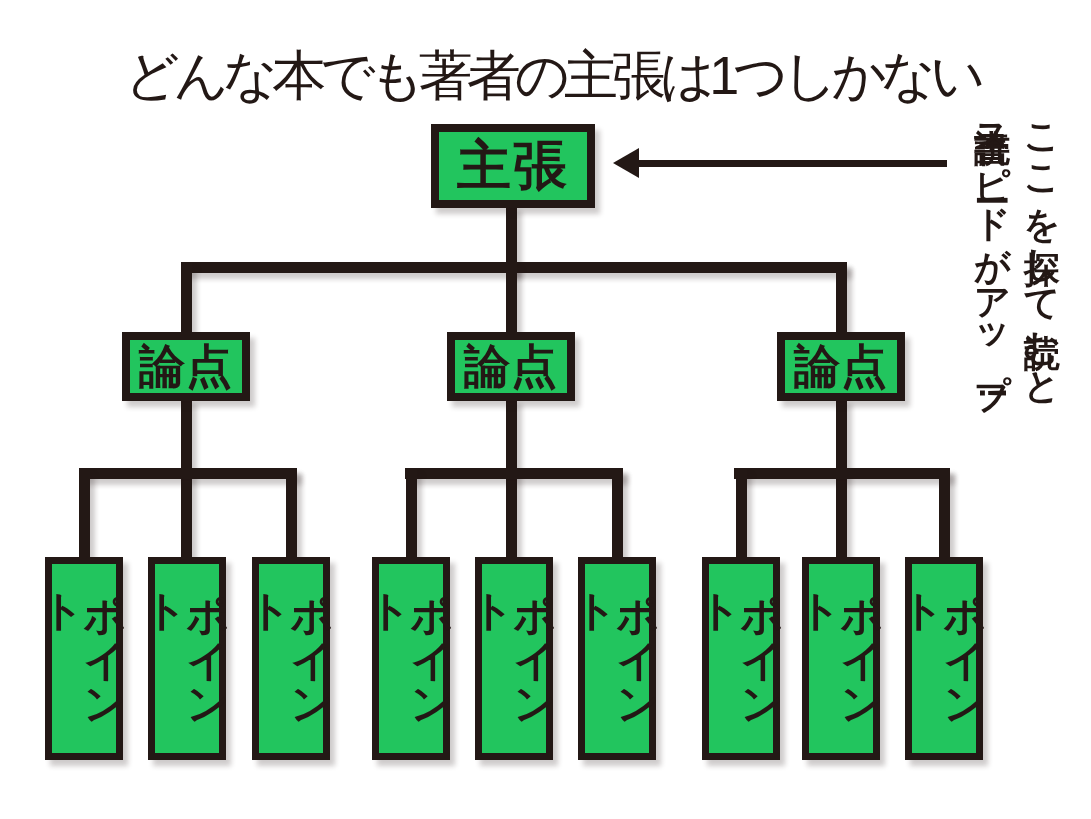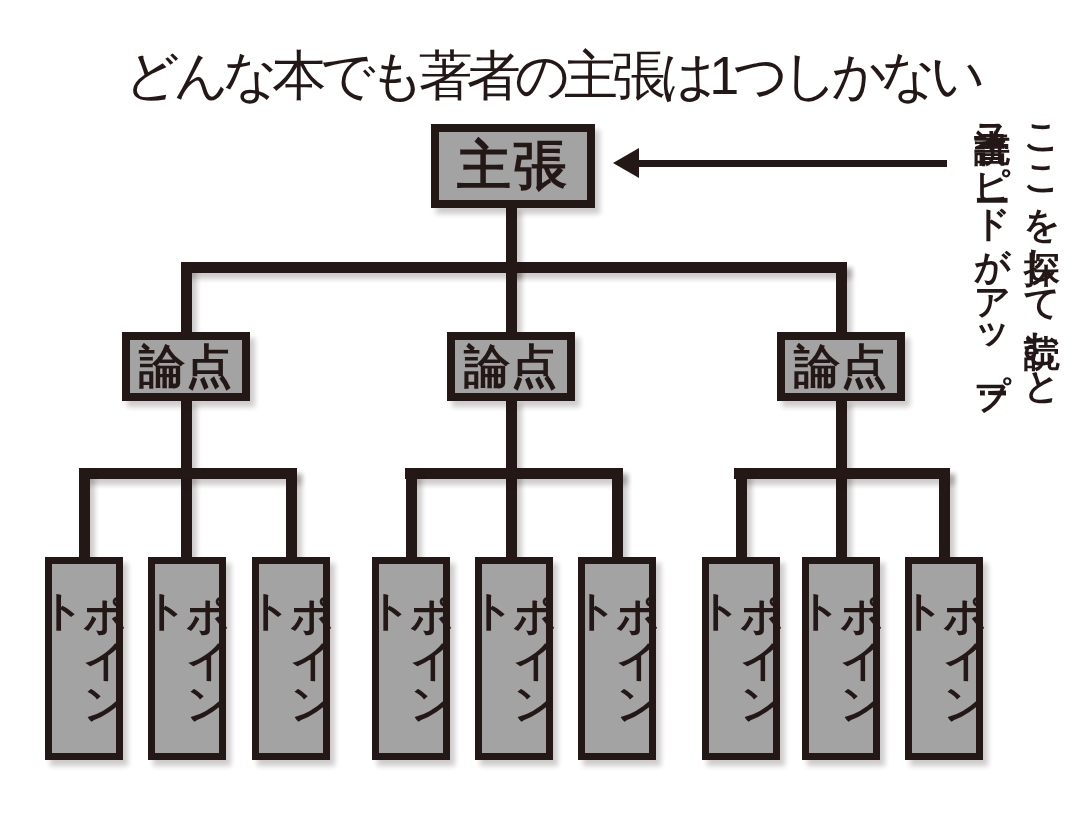--- a/index.html
+++ b/index.html
@@ -22,21 +22,21 @@
     text-align:center;
     font-size:54px;
     font-weight:400;
     letter-spacing:-6px;
     white-space:nowrap;
     color:var(--ink);
     margin-left:12px;
   }
   .box{
     position:absolute;
-    background:#a3a3a3;
+    background:#22c55e;
     border:8px solid var(--ink);
     box-shadow:var(--shadow);
     display:flex;
     align-items:center;
     justify-content:center;
     font-weight:900;
     color:var(--ink);
   }
   .box-root{
     left:431px;top:124px;width:164px;height:84px;

